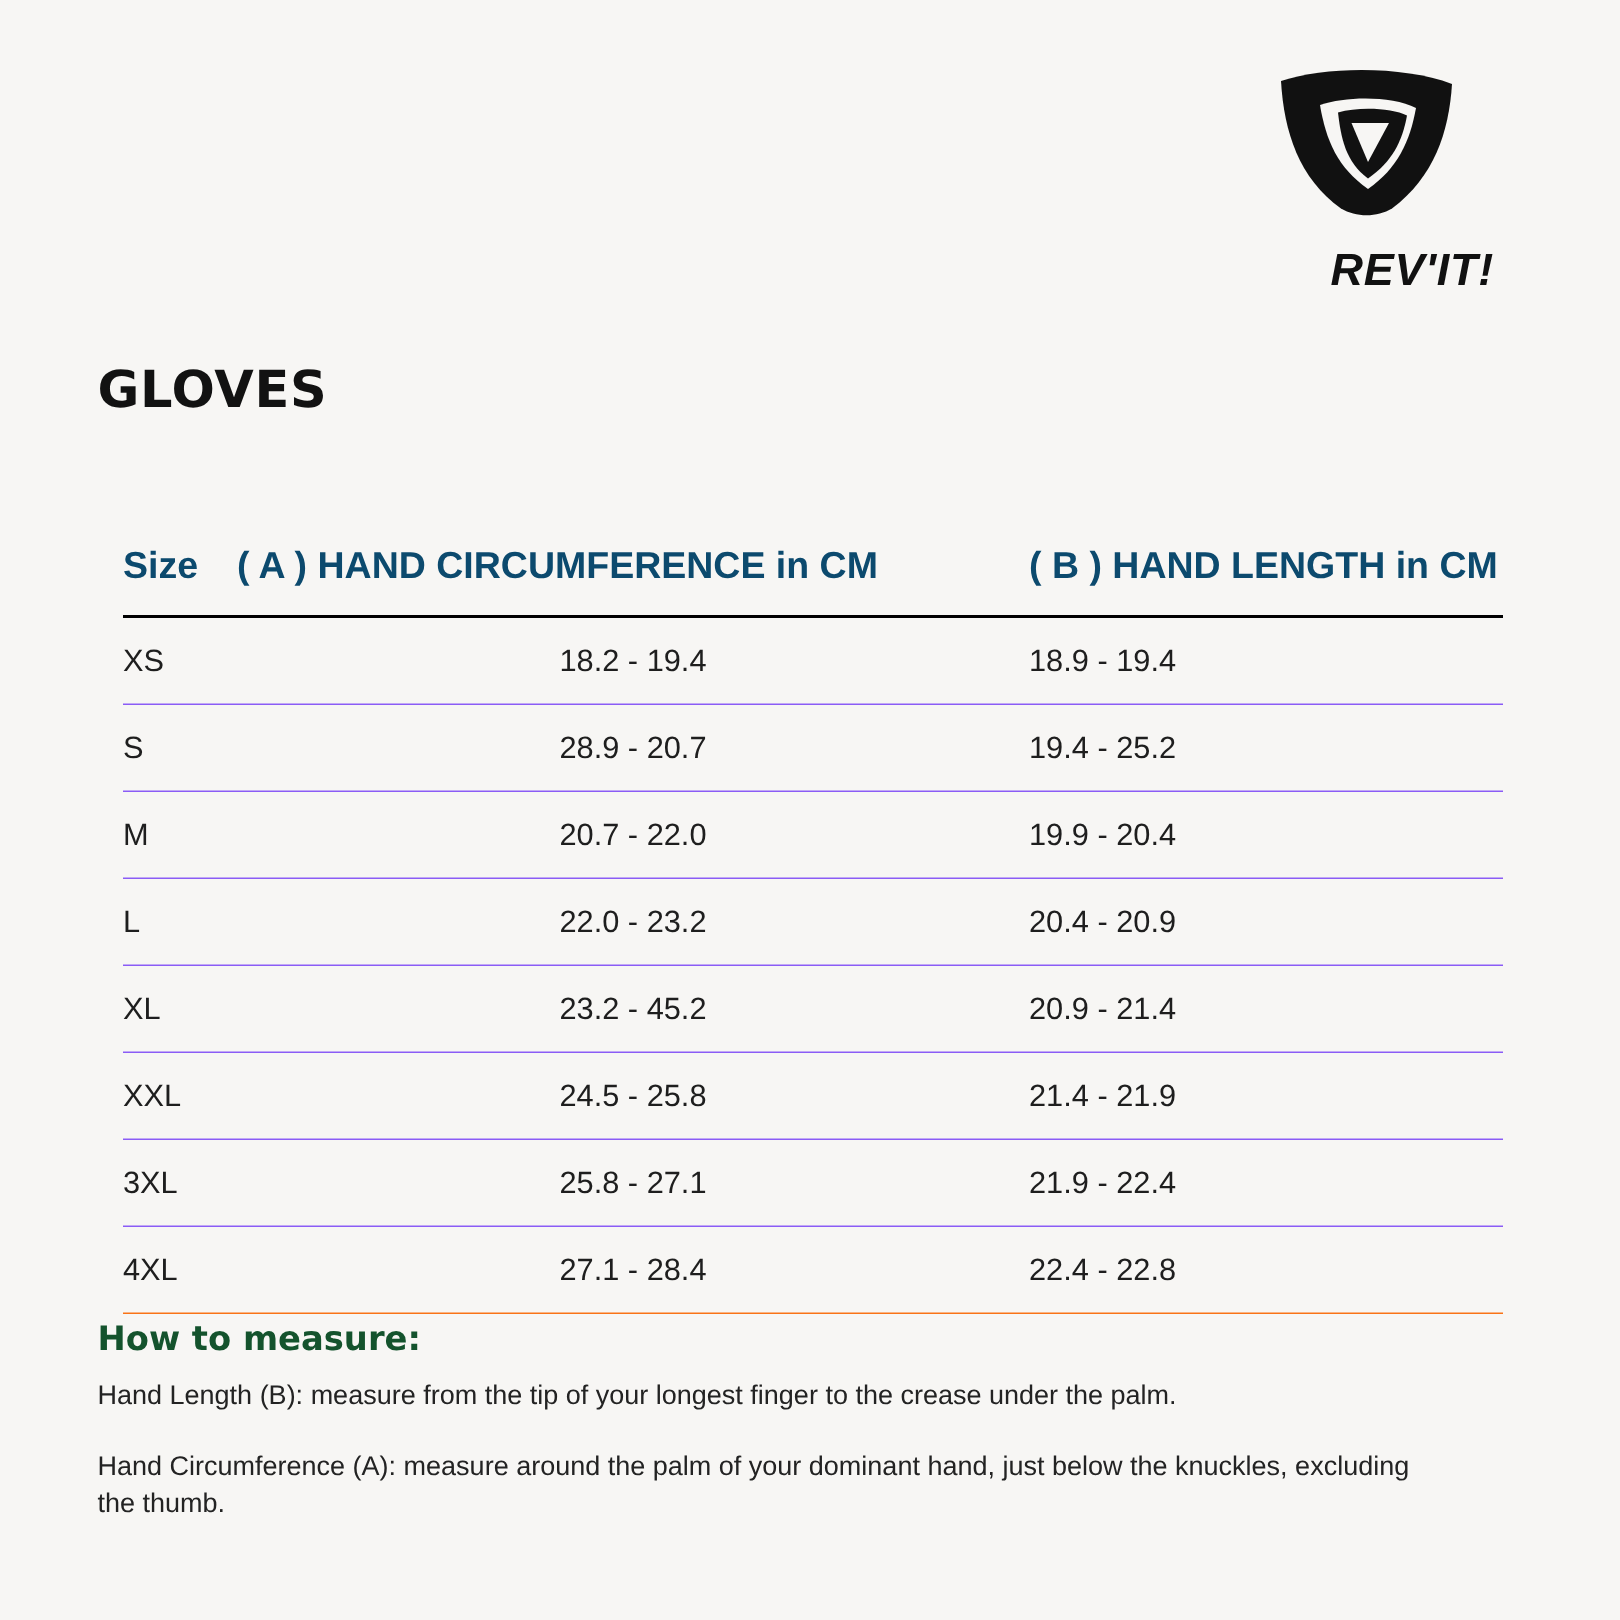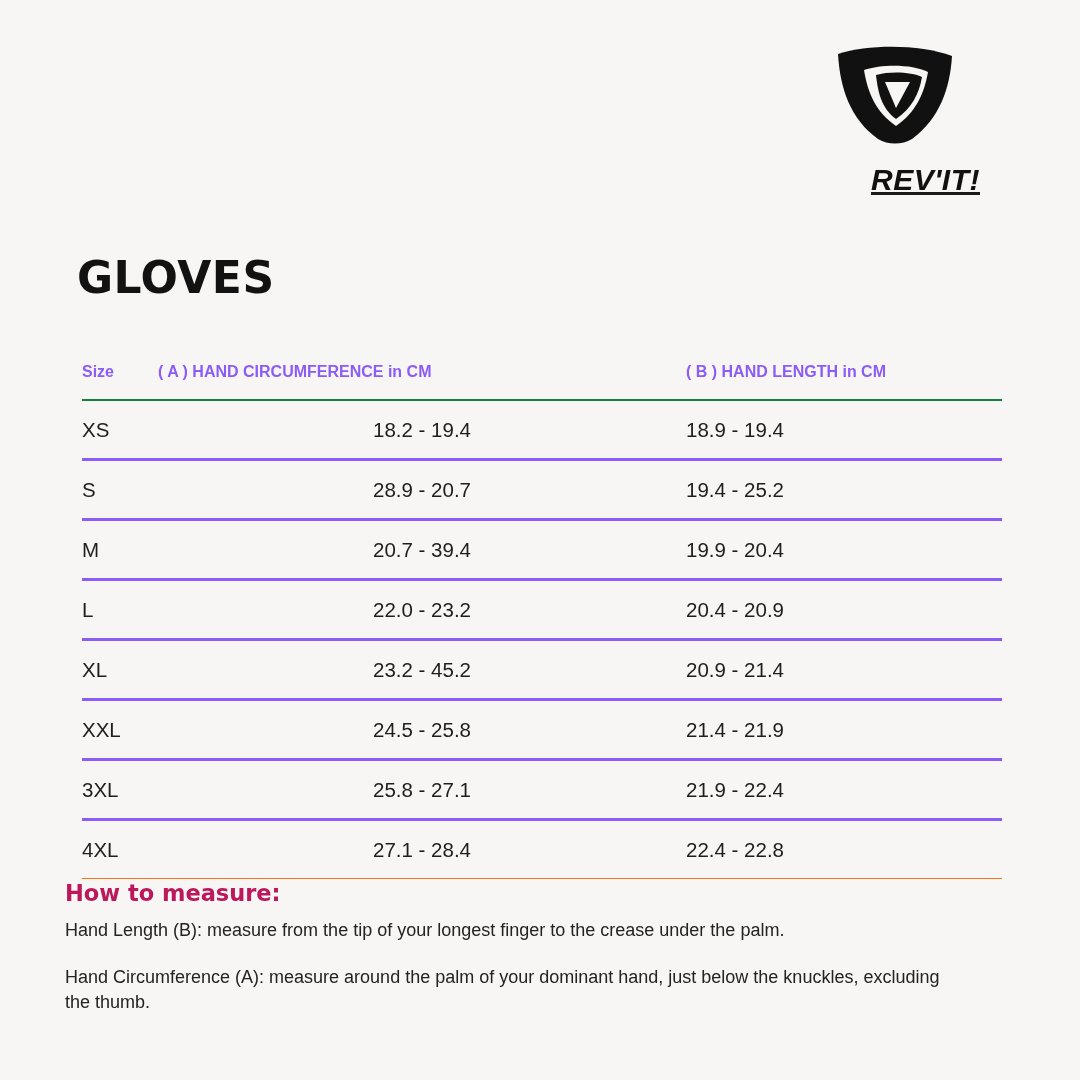--- a/index.html
+++ b/index.html
@@ -19,24 +19,23 @@
     position: relative;
     width: 1080px;
     height: 1080px;
     box-sizing: border-box;
   }
 
   
   .brand {
     position: absolute;
     top: 42px;
-    right: 96px;
+    right: 80px;
     width: 180px;
     text-align: center;
-    text-decoration: underline;
   }
   .brand-mark {
     display: block;
     margin: 0 auto;
   }
   .brand-word {
     display: block;
     margin-top: 12px;
     font-family: "Liberation Sans", sans-serif;
     font-style: italic;
@@ -46,52 +45,52 @@
     color: #111;
     text-align: right;
     padding-right: 4px;
   }
 
   
   .page-title {
     position: absolute;
     left: 65px;
     top: 240px;
-    font-size: 44px;
+    font-size: 34px;
     font-weight: bold;
     letter-spacing: 0.5px;
     color: #121212;
-    margin: 12px;
+    margin: 0;
     font-family: "DejaVu Sans", sans-serif;
   }
 
   
   .table-wrap {
     position: absolute;
     left: 82px;
     top: 363px;
     width: 920px;
   }
   table.size-table {
     width: 100%;
     border-collapse: collapse;
     font-size: 20px;
   }
   table.size-table th {
     text-align: left;
     font-weight: bold;
-    font-size: 16px;
-    color: #8b5cf6;
+    font-size: 25px;
+    color: #0c4a6e;
     padding: 0 0 18px 0;
-    border-bottom: 2px solid #15803d;
+    border-bottom: 2px solid #000000;
     white-space: nowrap;
   }
   table.size-table td {
     padding: 17px 0 16px 0;
-    border-bottom: 3px solid #8b5cf6;
+    border-bottom: 1px solid #8b5cf6;
     color: #1e1e1e;
     font-size: 20.5px;
   }
   table.size-table tr:last-child td {
     border-bottom: 1px solid #f97316;
   }
   .col-size { width: 76px; }
   .col-a    { width: 528px; text-align: center; }
   .col-b    { width: auto; }
 
@@ -99,21 +98,21 @@
   .howto {
     position: absolute;
     left: 65px;
     top: 880px;
     width: 880px;
   }
   .howto h2 {
     margin: 0 0 12px 0;
     font-size: 22.5px;
     font-weight: bold;
-    color: #be185d;
+    color: #14532d;
     font-family: "DejaVu Sans", sans-serif;
   }
   .howto p {
     margin: 0 0 22px 0;
     font-size: 18px;
     line-height: 1.38;
     color: #232323;
   }
   .howto p:last-child { margin-bottom: 0; }
 </style>
@@ -151,21 +150,21 @@
           <td class="col-a">18.2 - 19.4</td>
           <td class="col-b">18.9 - 19.4</td>
         </tr>
         <tr>
           <td class="col-size">S</td>
           <td class="col-a">28.9 - 20.7</td>
           <td class="col-b">19.4 - 25.2</td>
         </tr>
         <tr>
           <td class="col-size">M</td>
-          <td class="col-a">20.7 - 39.4</td>
+          <td class="col-a">20.7 - 22.0</td>
           <td class="col-b">19.9 - 20.4</td>
         </tr>
         <tr>
           <td class="col-size">L</td>
           <td class="col-a">22.0 - 23.2</td>
           <td class="col-b">20.4 - 20.9</td>
         </tr>
         <tr>
           <td class="col-size">XL</td>
           <td class="col-a">23.2 - 45.2</td>

